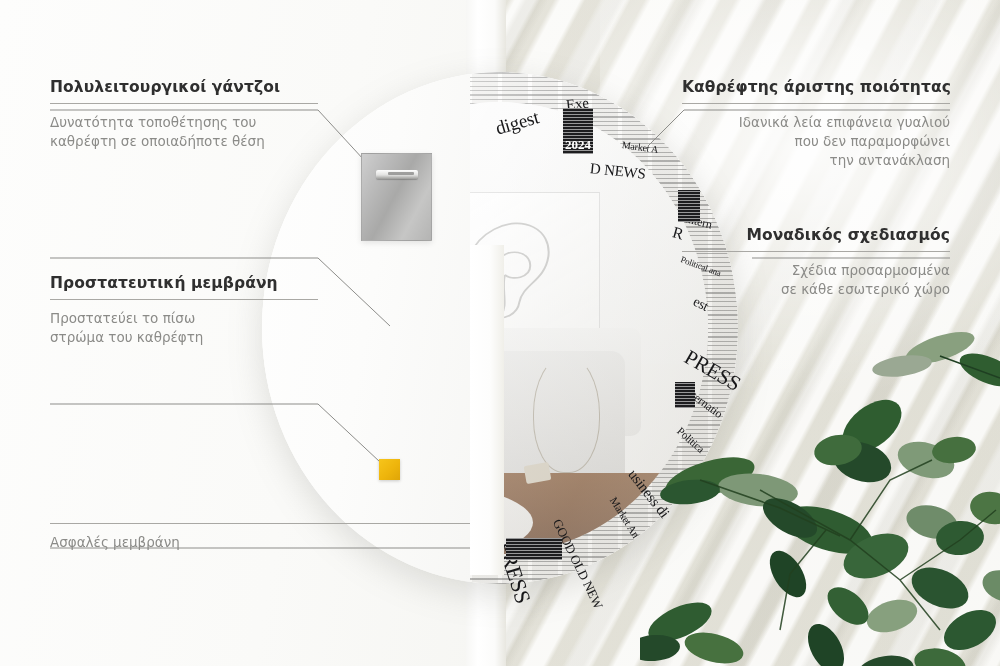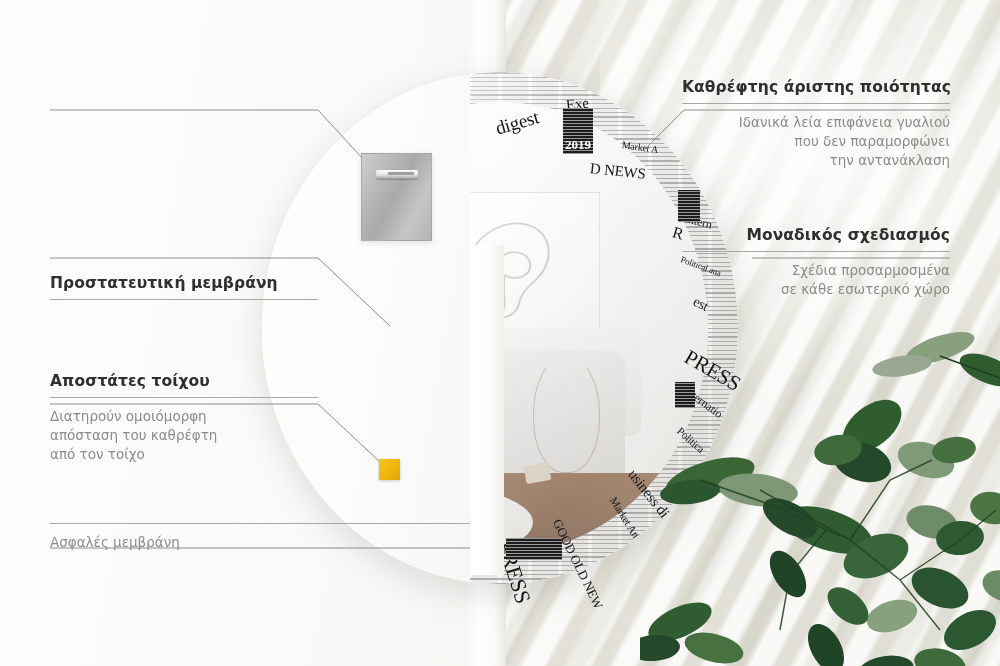--- a/index.html
+++ b/index.html
@@ -262,21 +262,21 @@
       <div class="news-word" style="left: 681px; top: 254px; font-size: 9px; transform: rotate(20deg); transform-origin: left center;">Political ana</div>
       <div class="news-word" style="left: 694px; top: 293px; font-size: 14px; transform: rotate(26deg); transform-origin: left center;">est</div>
       <div class="news-word" style="left: 686px; top: 343px; font-size: 21px; transform: rotate(30deg); transform-origin: left center;">PRESS</div>
       <div class="news-word" style="left: 688px; top: 384px; font-size: 12px; transform: rotate(36deg); transform-origin: left center;">nternatio</div>
       <div class="news-word" style="left: 679px; top: 423px; font-size: 11px; transform: rotate(42deg); transform-origin: left center;">Politica</div>
       <div class="news-word" style="left: 631px; top: 463px; font-size: 15px; transform: rotate(52deg); transform-origin: left center;">usiness di</div>
       <div class="news-word" style="left: 613px; top: 492px; font-size: 11px; transform: rotate(58deg); transform-origin: left center;">Market An</div>
       <div class="news-word" style="left: 556px; top: 512px; font-size: 13px; transform: rotate(64deg); transform-origin: left center;">GOOD OLD NEW</div>
       <div class="news-word" style="left: 504px; top: 529px; font-size: 22px; transform: rotate(72deg); transform-origin: left center;">PRESS</div>
       <div class="news-chip" style="left: 563px; top: 108px; width: 30px; height: 46px;">
-        <span>2019</span>
+        <span>2024</span>
       </div>
       <div class="news-chip" style="left: 678px; top: 190px; width: 22px; height: 32px;"></div>
       <div class="news-chip" style="left: 675px; top: 382px; width: 20px; height: 26px;"></div>
       <div class="news-chip" style="left: 506px; top: 538px; width: 56px; height: 22px;"></div>
     </div>
 
   <div class="panel-edge2"></div>
 
   <svg id="plant" viewBox="0 0 380 350">
     <g fill="#2f5d30">
@@ -329,33 +329,34 @@
       <path d="M950,110 L684,110 L648,146"></path>
       <path d="M950,258 L752,258"></path>
     </g>
   </svg>
 
   <div class="hook">
     <div class="hook-slot"></div>
   </div>
   <div class="spacer"></div>
 
+  <div class="callout" style="left:50px; top:78px; width:268px;">
+    <div class="title">Πολυλειτουργικοί γάντζοι</div>
+    <div class="rule"></div>
+    <div class="desc">Δυνατότητα τοποθέτησης του
+καθρέφτη σε οποιαδήποτε θέση</div>
+  </div>
 
   <div class="callout" style="left:50px; top:226px; width:268px;margin-top:48px;">
     <div class="title">Προστατευτική μεμβράνη</div>
     <div class="rule"></div>
-  </div>
-
-  <div class="callout" style="left:50px; top:372px; width:268px;">
-    <div class="title">Αποστάτες τοίχου</div>
-    <div class="rule"></div>
-    <div class="desc">Διατηρούν ομοιόμορφη
-απόσταση του καθρέφτη
-από τον τοίχο</div>
-  </div>
+    <div class="desc">Προστατεύει το πίσω
+στρώμα του καθρέφτη</div>
+  </div>
+
 
   <div class="callout" style="left:50px; top:516px; width:420px;">
     <div class="rule"></div>
     <div class="desc">Ασφαλές μεμβράνη</div>
   </div>
 
   <div class="callout right" style="left:682px; top:226px; width:268px;">
     <div class="title">Μοναδικός σχεδιασμός</div>
     <div class="rule"></div>
     <div class="desc">Σχέδια προσαρμοσμένα

